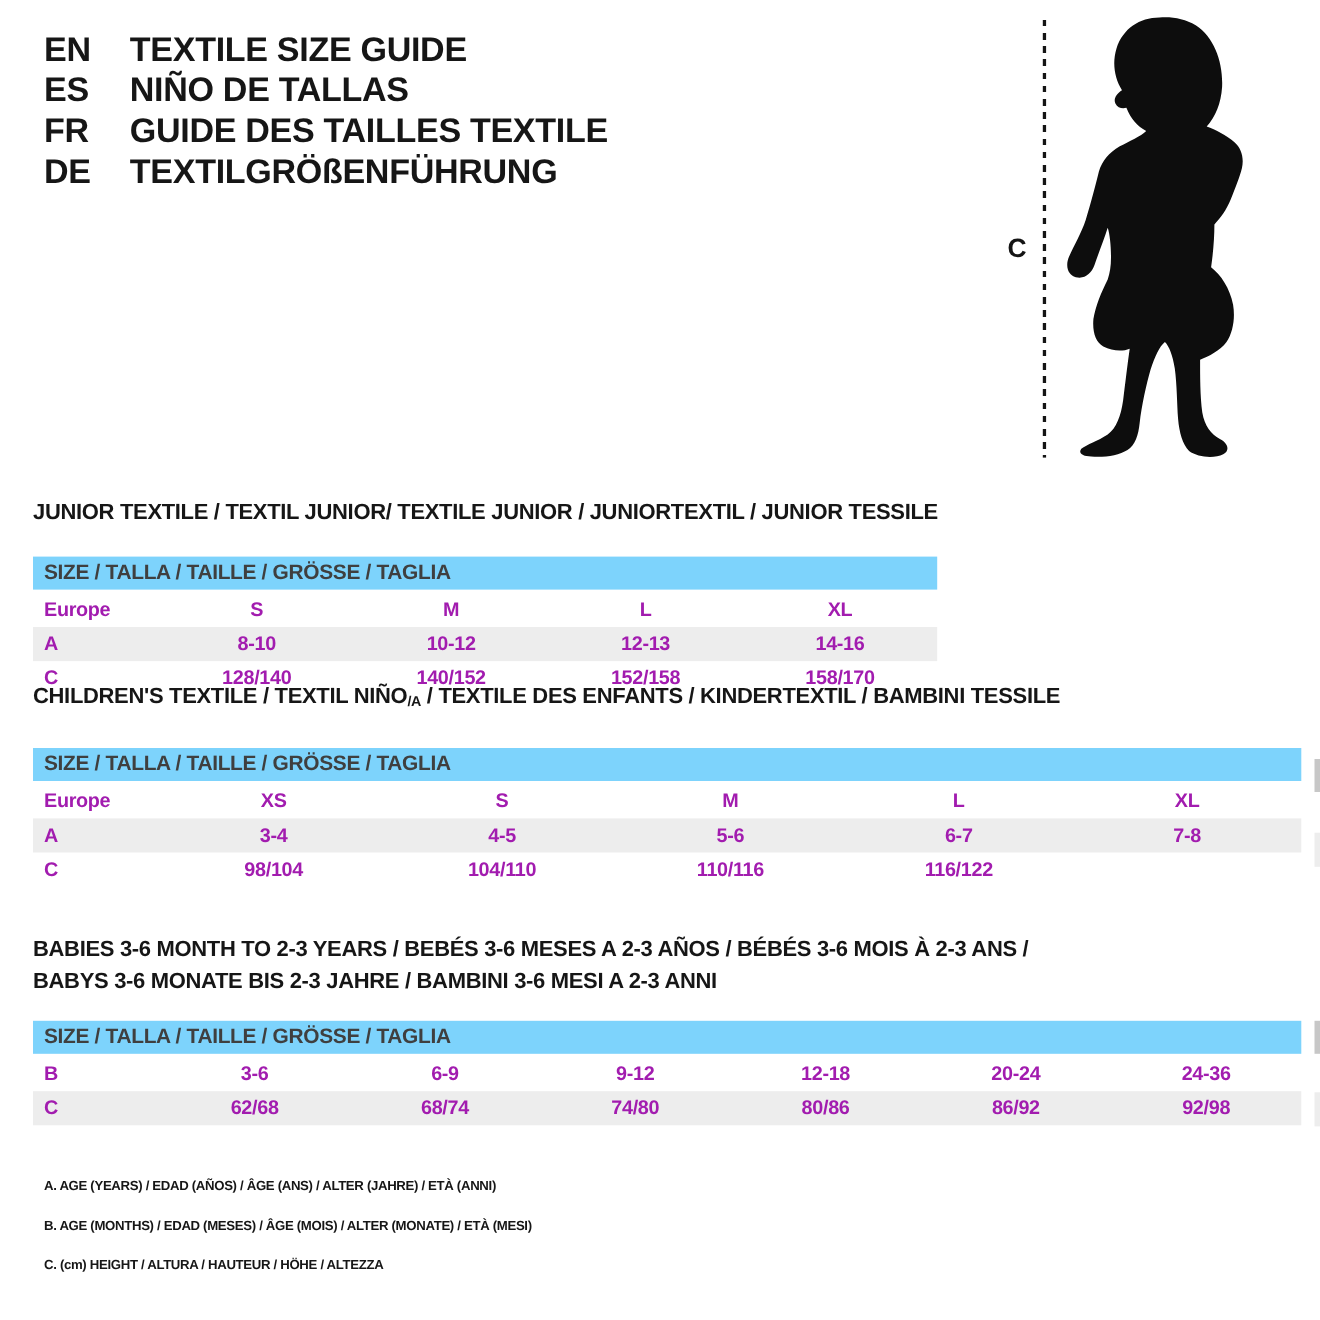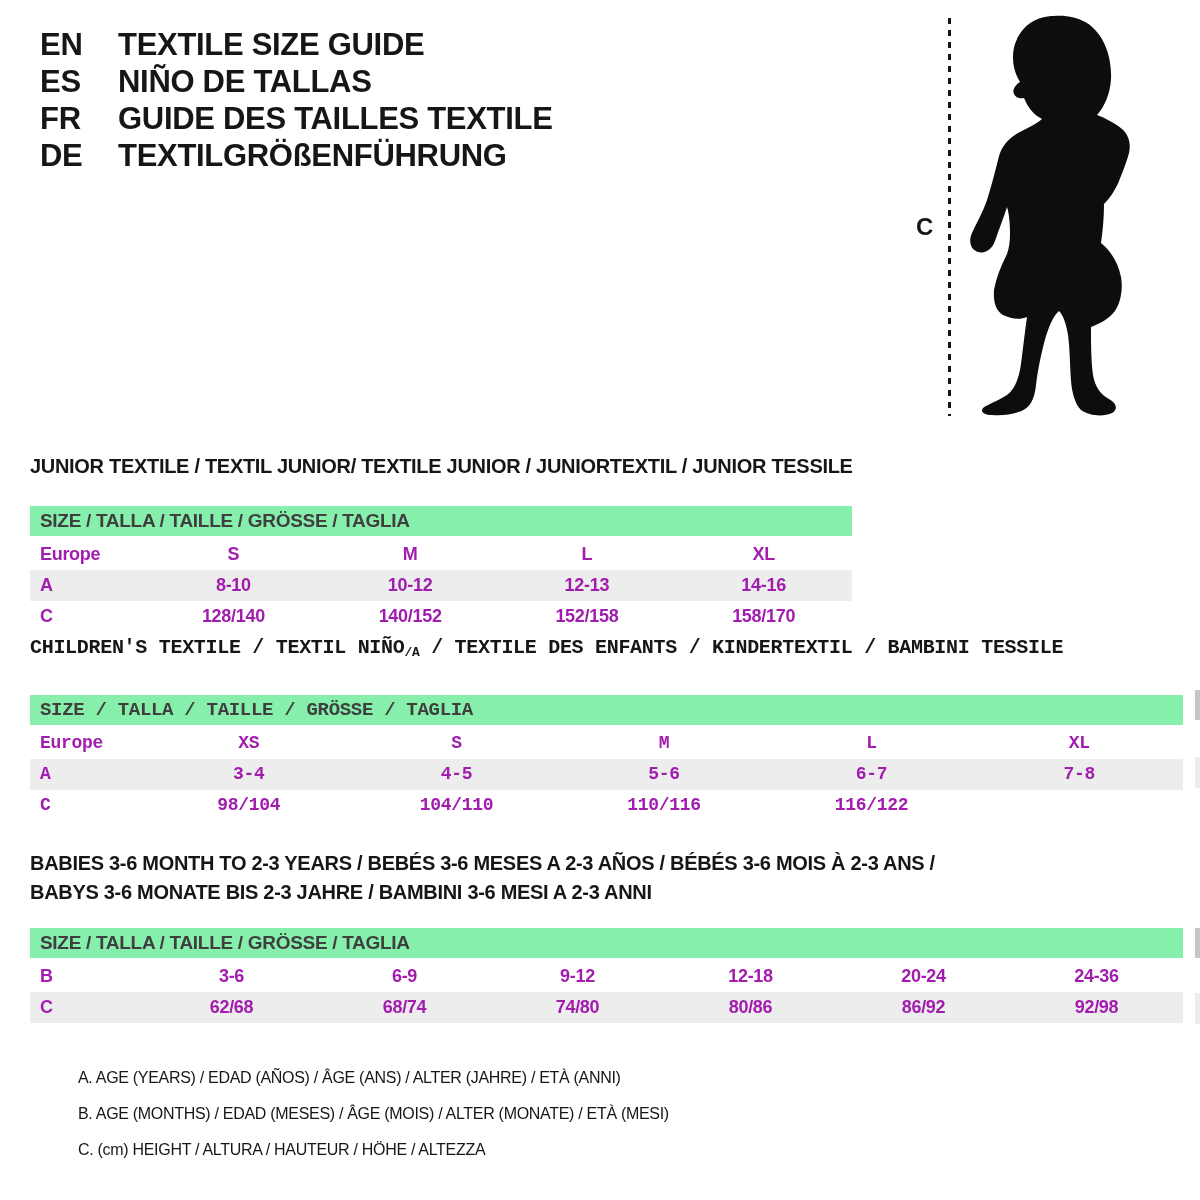--- a/index.html
+++ b/index.html
@@ -16,46 +16,46 @@
   .figure{position:absolute;left:0;top:0;width:1200px;height:440px;pointer-events:none;}
   .dash-line{
     position:absolute;left:948px;top:18px;width:3px;height:398px;
     background:repeating-linear-gradient(to bottom,#141414 0 6px,transparent 6px 12px);
   }
   .c-label{position:absolute;left:916px;top:213px;font-weight:700;font-size:24px;color:#141414;}
   .silhouette{position:absolute;left:958px;top:14px;}
   
   .section{position:absolute;left:30px;}
   .sec1{top:455px;width:822px;}
-  .sec2{top:637px;width:1153px;font-family:Liberation Mono, monospace;}
+  .sec2{top:622px;width:1153px;}
   .sec3{top:849px;width:1153px;}
   .sec-title{font-weight:700;font-size:20px;color:#161616;white-space:nowrap;}
   .sec1 .title-line,.sec2 .title-line{line-height:22px;}
   .sec3 .title-line{line-height:29px;}
   .sec1 .sec-title{margin-bottom:29px;}
   .sec2 .sec-title{margin-bottom:31px;}
   .sec3 .sec-title{margin-bottom:21px;}
   .seg.small-seg{font-size:13px;vertical-align:-3px;}
   .size-bar{
-    height:30px;line-height:30px;background:#86efac;color:#3f3f3f;
+    height:30px;line-height:30px;background:#7dd3fc;color:#3f3f3f;
     font-weight:700;font-size:19px;padding-left:10px;margin-bottom:3px;white-space:nowrap;
   }
   .trow{display:grid;height:31px;line-height:31px;font-weight:700;font-size:18px;color:#a21caf;}
   .trow.striped{background:#ededed;}
   .tlabel{padding-left:10px;text-align:left;}
   .tcell{text-align:center;}
   
   .edge-frag{position:absolute;left:1195px;width:5px;}
   .edge-frag.f1{top:690px;height:30px;background:#c7c7c7;}
   .edge-frag.f2{top:757px;height:31px;background:#ededed;}
   .edge-frag.f3{top:928px;height:30px;background:#c7c7c7;}
   .edge-frag.f4{top:993px;height:31px;background:#ededed;}
   
   .legend{position:absolute;left:40px;top:1060px;}
-  .legend-line{font-weight:400;font-size:16px;line-height:36px;color:#161616;white-space:nowrap;margin-left:38px;}
+  .legend-line{font-weight:700;font-size:12px;line-height:36px;color:#161616;white-space:nowrap;}
 </style>
 </head>
 <body>
 
 <div class="page">
 
   <div class="langs">
       <div class="lang-row">
         <span class="lang-code">EN</span>
         <span class="lang-label">TEXTILE SIZE GUIDE</span>

